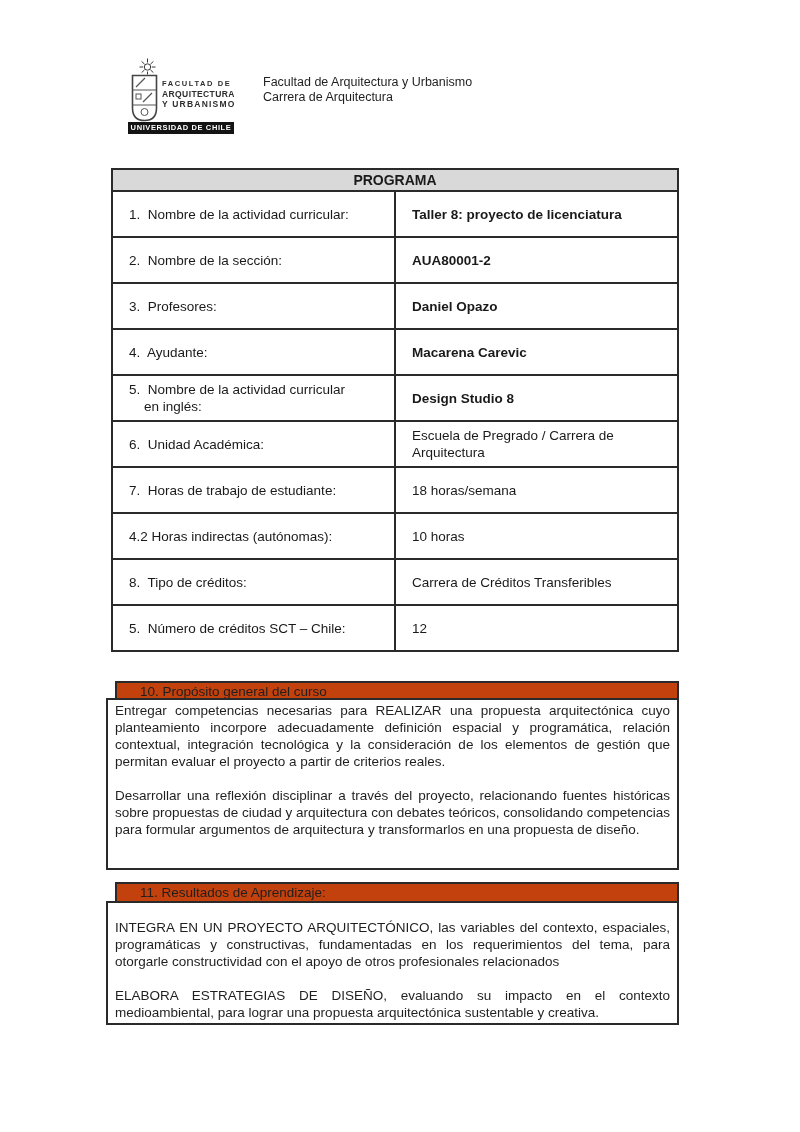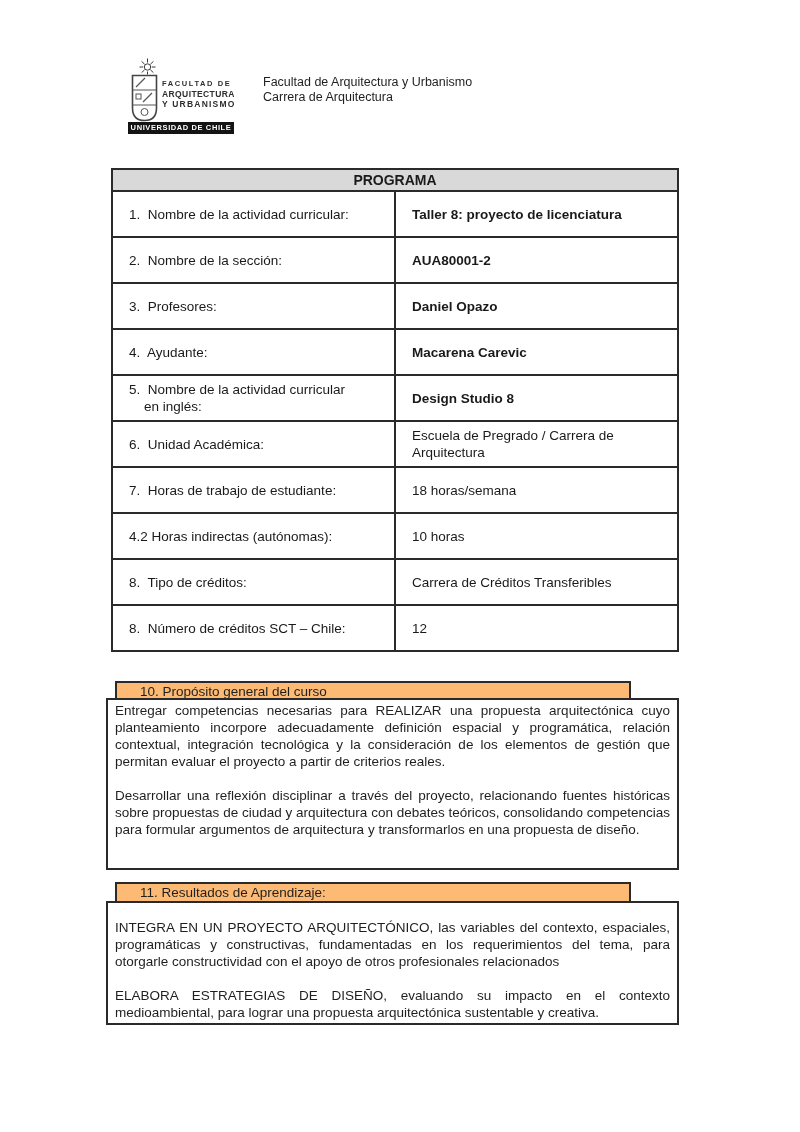--- a/index.html
+++ b/index.html
@@ -46,24 +46,24 @@
     white-space: pre-wrap; line-height: 17px;
   }
   table.program td.val {
     height: 40px; padding: 2px 8px 2px 16px;
     white-space: pre-wrap; line-height: 17px;
   }
   table.program td.val.bold { font-weight: bold; }
 
   
   .sec-header {
-    position: absolute; left: 115px; width: 516px;
+    position: absolute; left: 115px; width: 564px;
     border: 2px solid #2a2a2a; box-sizing: border-box;
     font-size: 13.5px; line-height: 15px; padding: 1px 4px 1px 23px;
-    background: #fdba74; white-space: nowrap;
+    background: #c2410c; white-space: nowrap;
   }
   .sec-body {
     position: absolute; left: 106px; width: 573px;
     border: 2px solid #2a2a2a; box-sizing: border-box;
     font-size: 13.5px; line-height: 17px; text-align: justify;
     padding: 2px 7px 2px 7px; background: #ffffff;
   }
   .sec-body p { margin: 0 0 17px 0; }
   .sec-body p:last-child { margin-bottom: 0; }
 
@@ -154,21 +154,21 @@
     </tr>
     <tr>
       <td class="lbl">4.2 Horas indirectas (autónomas):</td>
       <td class="val">10 horas</td>
     </tr>
     <tr>
       <td class="lbl">8.  Tipo de créditos:</td>
       <td class="val">Carrera de Créditos Transferibles</td>
     </tr>
     <tr>
-      <td class="lbl">8.  Número de créditos SCT – Chile:</td>
+      <td class="lbl">5.  Número de créditos SCT – Chile:</td>
       <td class="val">12</td>
     </tr>
   </tbody>
     </table>
 
   <div id="sec10-header" class="sec-header">10. Propósito general del curso</div>
   <div id="sec10-body" class="sec-body">
     <p>Entregar competencias necesarias para REALIZAR una propuesta arquitectónica cuyo planteamiento incorpore adecuadamente definición espacial y programática, relación contextual, integración tecnológica y la consideración de los elementos de gestión que permitan evaluar el proyecto a partir de criterios reales.</p>
     <p>Desarrollar una reflexión disciplinar a través del proyecto, relacionando fuentes históricas sobre propuestas de ciudad y arquitectura con debates teóricos, consolidando competencias para formular argumentos de arquitectura y transformarlos en una propuesta de diseño.</p>
   </div>

